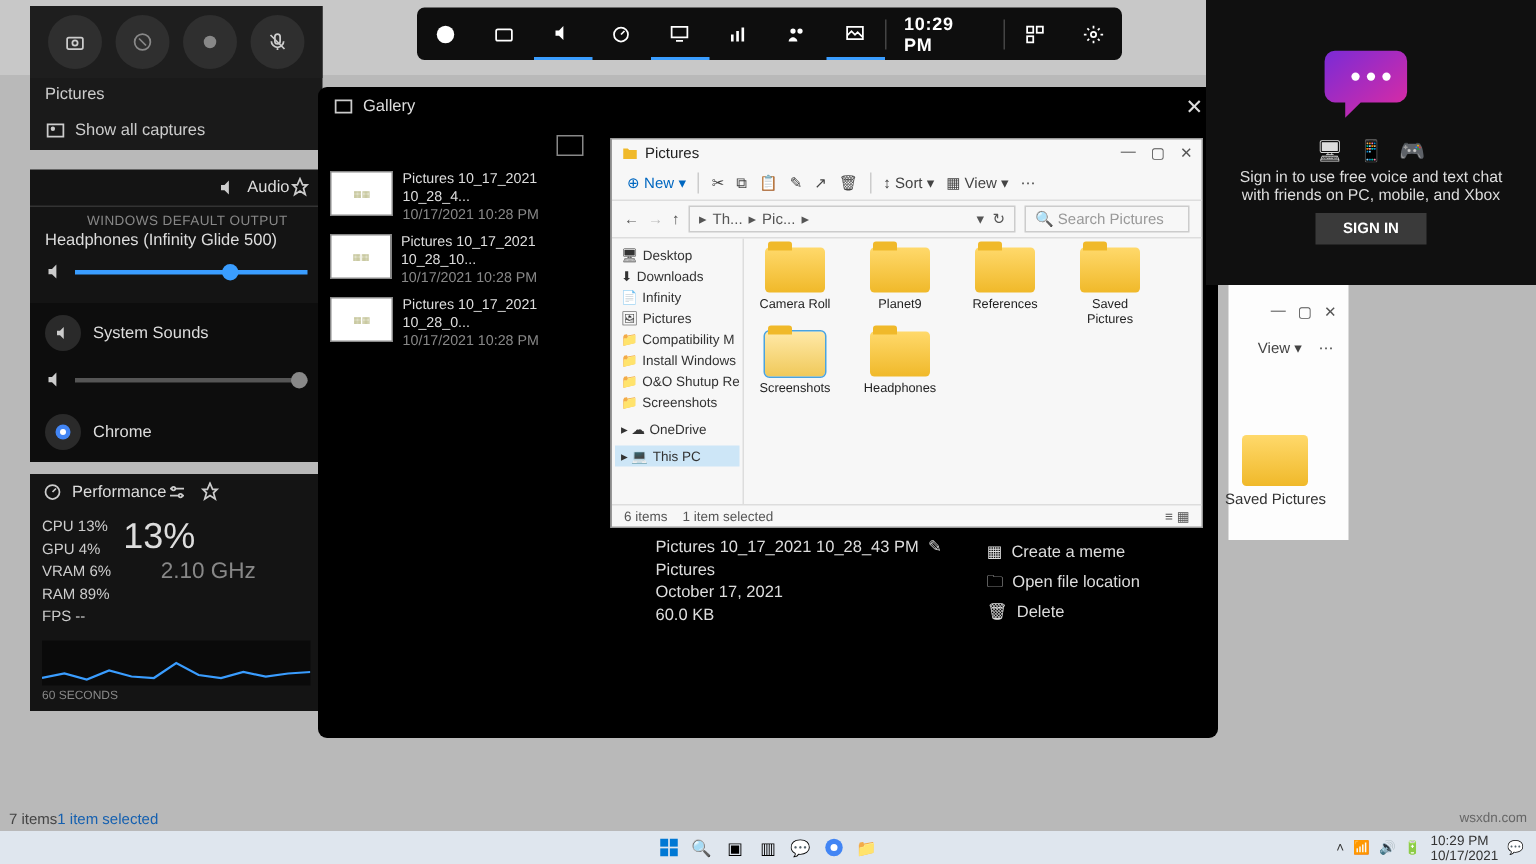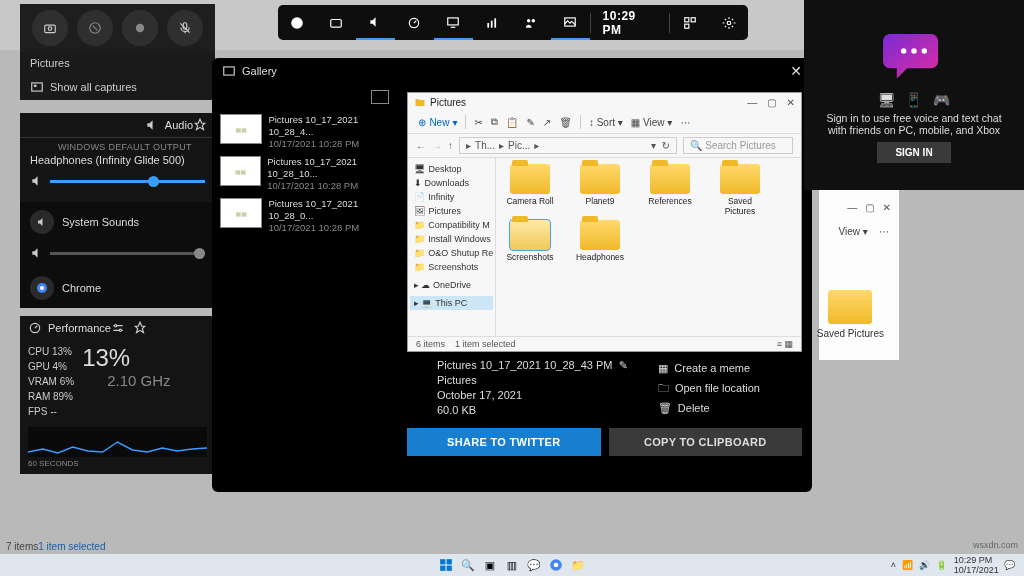--- a/index.html
+++ b/index.html
@@ -458,24 +458,20 @@
           <div>
               <span>🗀</span>
               <span>Open file location</span>
             </div>
           <div>
               <span>🗑</span>
               <span>Delete</span>
             </div>
         </div>
       </div>
-      <div class="gbtns">
-        <button class="share">SHARE TO TWITTER</button>
-        <button class="copy">COPY TO CLIPBOARD</button>
-      </div>
     </div>
   </div>
 </div>
 
 <div class="social">
   <svg class="chaticon" viewBox="0 0 100 80">
     <defs>
         <linearGradient id="g1" x1="0" y1="0" x2="1" y2="1">
           <stop offset="0" stop-color="#7a2bd6"></stop>
           <stop offset="1" stop-color="#e02ba0"></stop>

